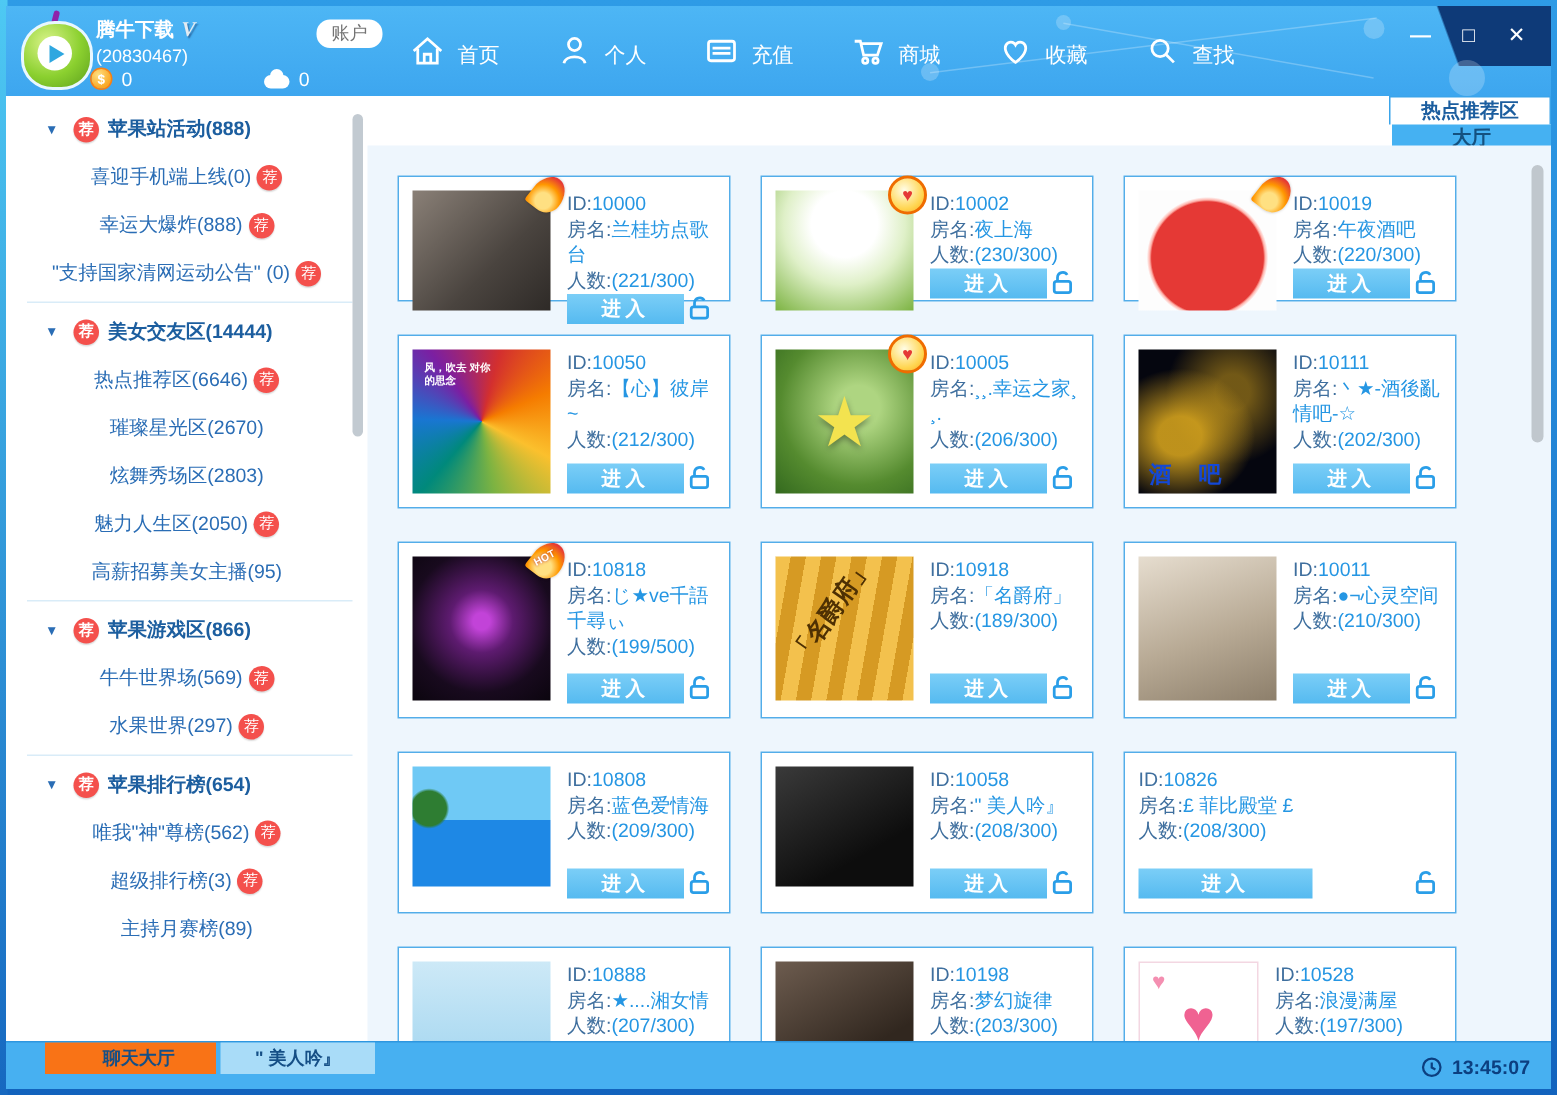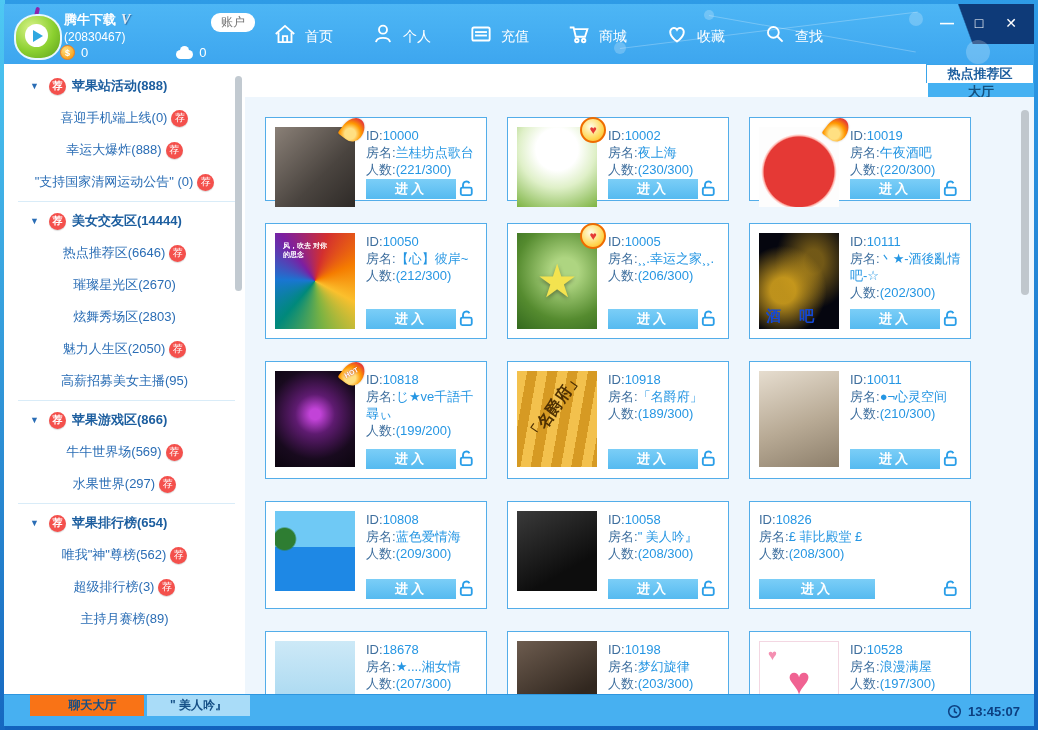--- a/index.html
+++ b/index.html
@@ -51,21 +51,21 @@
   .mtab{width:106px;height:23px;display:flex;align-items:center;justify-content:center;font-size:13px;font-weight:bold;cursor:pointer;background:#45b1f2;color:#14517f;}
   .mtab.active{background:#fff;color:#1c5e9f;border:1px solid #3aa4ea;border-bottom:none;height:22px;}
   .content{position:absolute;top:33px;left:0;right:0;bottom:0;background:#eef6fd;overflow:hidden;}
   .cards{display:grid;grid-template-columns:repeat(3,222px);gap:22px 20px;padding:20px 0 0 20px;}
   .card{background:#fff;border:1px solid #53ade9;box-sizing:border-box;display:flex;padding:9px;gap:11px;}
   .card:nth-child(-n+3){height:84px;}
   .card:nth-child(n+4):nth-child(-n+6){height:116px;}
   .card:nth-child(n+7):nth-child(-n+9){height:118px;}
   .card:nth-child(n+10):nth-child(-n+12){height:108px;}
   .card:nth-child(n+13){height:100px;}
-  .thumb{position:relative;flex:0 0 80px;height:80px;cursor:pointer;}
+  .thumb{position:relative;flex:0 0 80px;height:80px;cursor:pointer;padding-left:12px;}
   .card:nth-child(n+7):nth-child(-n+9) .thumb,.card:nth-child(n+4):nth-child(-n+6) .thumb{height:96px;}
   .tt{position:absolute;}
   .info{flex:1;display:flex;flex-direction:column;font-size:13px;line-height:17px;min-width:0;}
   .lbl{color:#3f6f9e;}
   .val{color:#2596e3;}
   .rname{white-space:normal;word-break:break-all;}
   .btnrow{margin-top:auto;display:flex;align-items:center;justify-content:space-between;}
   .enter-btn{width:116px;height:20px;background:linear-gradient(180deg,#7bcef7,#55baf0);color:#fff;font-size:13px;font-weight:bold;letter-spacing:3px;display:flex;align-items:center;justify-content:center;cursor:pointer;}
   .lock{cursor:pointer;display:flex;}
   .main-scroll{position:absolute;right:5px;top:13px;width:8px;height:185px;border-radius:4px;background:#c0c7cd;cursor:pointer;}
@@ -411,21 +411,21 @@
               </div>
             </div>
             <div class="card">
               <div class="thumb t-fractal">
                 <div class="ov ov-fire"></div>
                 <span class="ov-hot-text">HOT</span>
               </div>
               <div class="info">
                 <div><span class="lbl">ID:</span><span class="val">10818</span></div>
                 <div class="rname"><span class="lbl">房名:</span><span class="val">じ★ve千語千尋ぃ</span></div>
-                <div><span class="lbl">人数:</span><span class="val">(199/200)</span></div>
+                <div><span class="lbl">人数:</span><span class="val">(199/500)</span></div>
                 <div class="btnrow">
                   <div class="enter-btn">进入</div>
                   <span class="lock">
                     <svg width="21" height="21" viewBox="0 0 24 24" fill="none" stroke="#2a9ee8" stroke-width="2.1">
                       <path d="M8 11 V8 a4 4 0 0 1 7.4-2"></path>
                       <rect x="5.5" y="11" width="12.5" height="8.5" rx="1.8"></rect>
                     </svg>
                   </span>
                 </div>
               </div>
@@ -512,21 +512,21 @@
                       <path d="M8 11 V8 a4 4 0 0 1 7.4-2"></path>
                       <rect x="5.5" y="11" width="12.5" height="8.5" rx="1.8"></rect>
                     </svg>
                   </span>
                 </div>
               </div>
             </div>
             <div class="card">
               <div class="thumb t-sky"></div>
               <div class="info">
-                <div><span class="lbl">ID:</span><span class="val">18678</span></div>
+                <div><span class="lbl">ID:</span><span class="val">10888</span></div>
                 <div class="rname"><span class="lbl">房名:</span><span class="val">★....湘女情</span></div>
                 <div><span class="lbl">人数:</span><span class="val">(207/300)</span></div>
               </div>
             </div>
             <div class="card">
               <div class="thumb t-girl2"></div>
               <div class="info">
                 <div><span class="lbl">ID:</span><span class="val">10198</span></div>
                 <div class="rname"><span class="lbl">房名:</span><span class="val">梦幻旋律</span></div>
                 <div><span class="lbl">人数:</span><span class="val">(203/300)</span></div>

